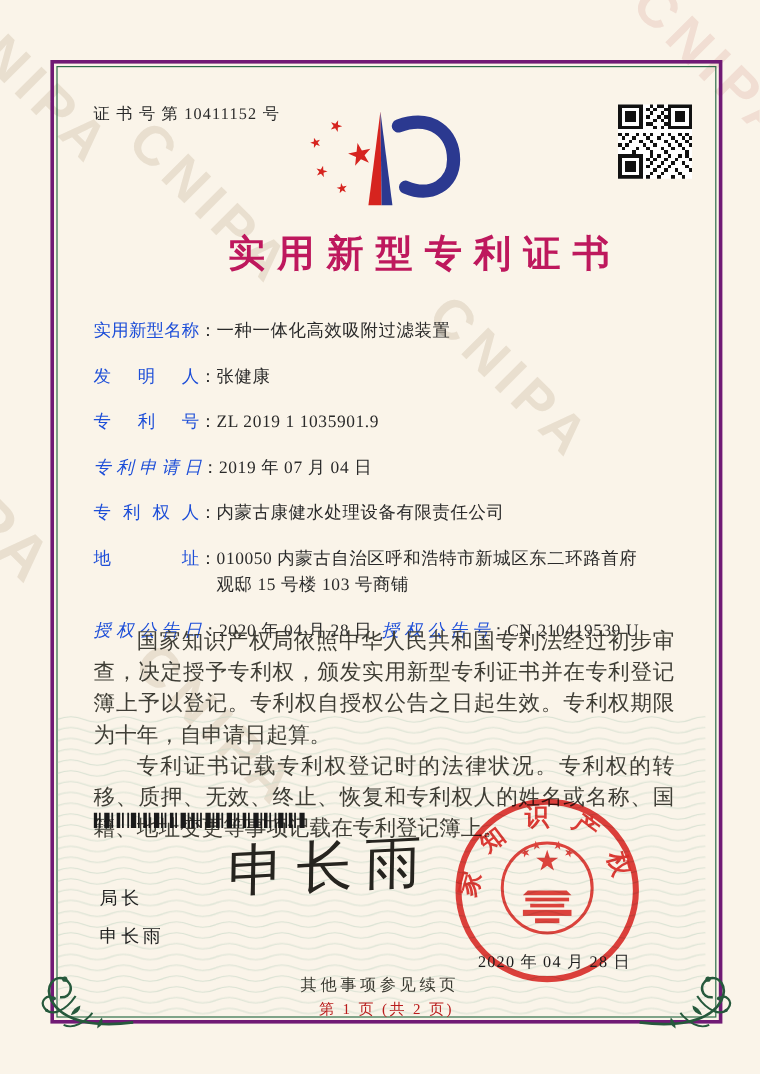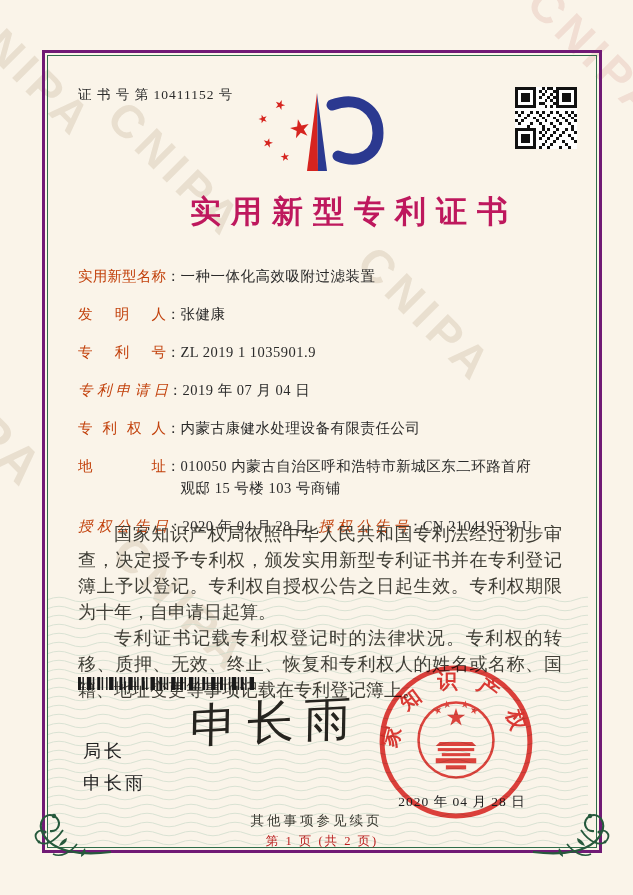--- a/index.html
+++ b/index.html
@@ -29,34 +29,34 @@
   .logo{position:absolute;left:205px;top:38px;z-index:2;}
   .qr{position:absolute;left:470px;top:34px;z-index:2;}
   .title{
     position:absolute;left:0;top:138px;width:100%;text-align:center;
     font-size:31px;font-weight:700;letter-spacing:10px;color:#be185d;z-index:2;margin-left:32px;
   }
   .fields{position:absolute;left:33px;top:212px;width:500px;z-index:2;font-size:14.5px;}
   .frow{margin-bottom:16px;line-height:22px;}
   .flabel{
     display:inline-block;width:88px;vertical-align:top;
-    text-align:justify;text-align-last:justify;color:#c2410c;
+    text-align:justify;text-align-last:justify;color:#1d4ed8;
   }
   .flabel.w5{width:90px;font-style:italic;}
   .fcolon{display:inline-block;vertical-align:top;color:#2e2e2e;}
   .fvalue{display:inline-block;vertical-align:top;max-width:370px;color:#2a2a2a;letter-spacing:.5px;}
   .frow.double{display:flex;}
   .pair2{margin-left:8px;white-space:nowrap;}
   .body-text{
     position:absolute;left:33px;top:468px;width:484px;z-index:2;
     font-size:18px;line-height:26px;color:#3f3e36;text-align:justify;
   }
   .body-text p{margin:0;text-indent:2em;}
   .barcode{position:absolute;left:33px;top:624px;z-index:2;}
-  .sig-label{position:absolute;left:38px;z-index:2;font-size:18px;letter-spacing:3px;color:#222;
+  .sig-label{position:absolute;left:38px;z-index:2;font-size:15px;letter-spacing:3px;color:#222;
     font-family:"Liberation Sans","DejaVu Sans",sans-serif;}
   .sig-title{top:686px;}
   .sig-name{top:718px;}
   .sig-script{
     position:absolute;left:145px;top:638px;z-index:2;
     font-size:47px;color:#26241f;letter-spacing:10px;
     transform:rotate(-3deg) skewX(-4deg);white-space:nowrap;
   }
   .seal{position:absolute;left:330px;top:608px;z-index:3;mix-blend-mode:multiply;opacity:.95;}
   .seal-date{

